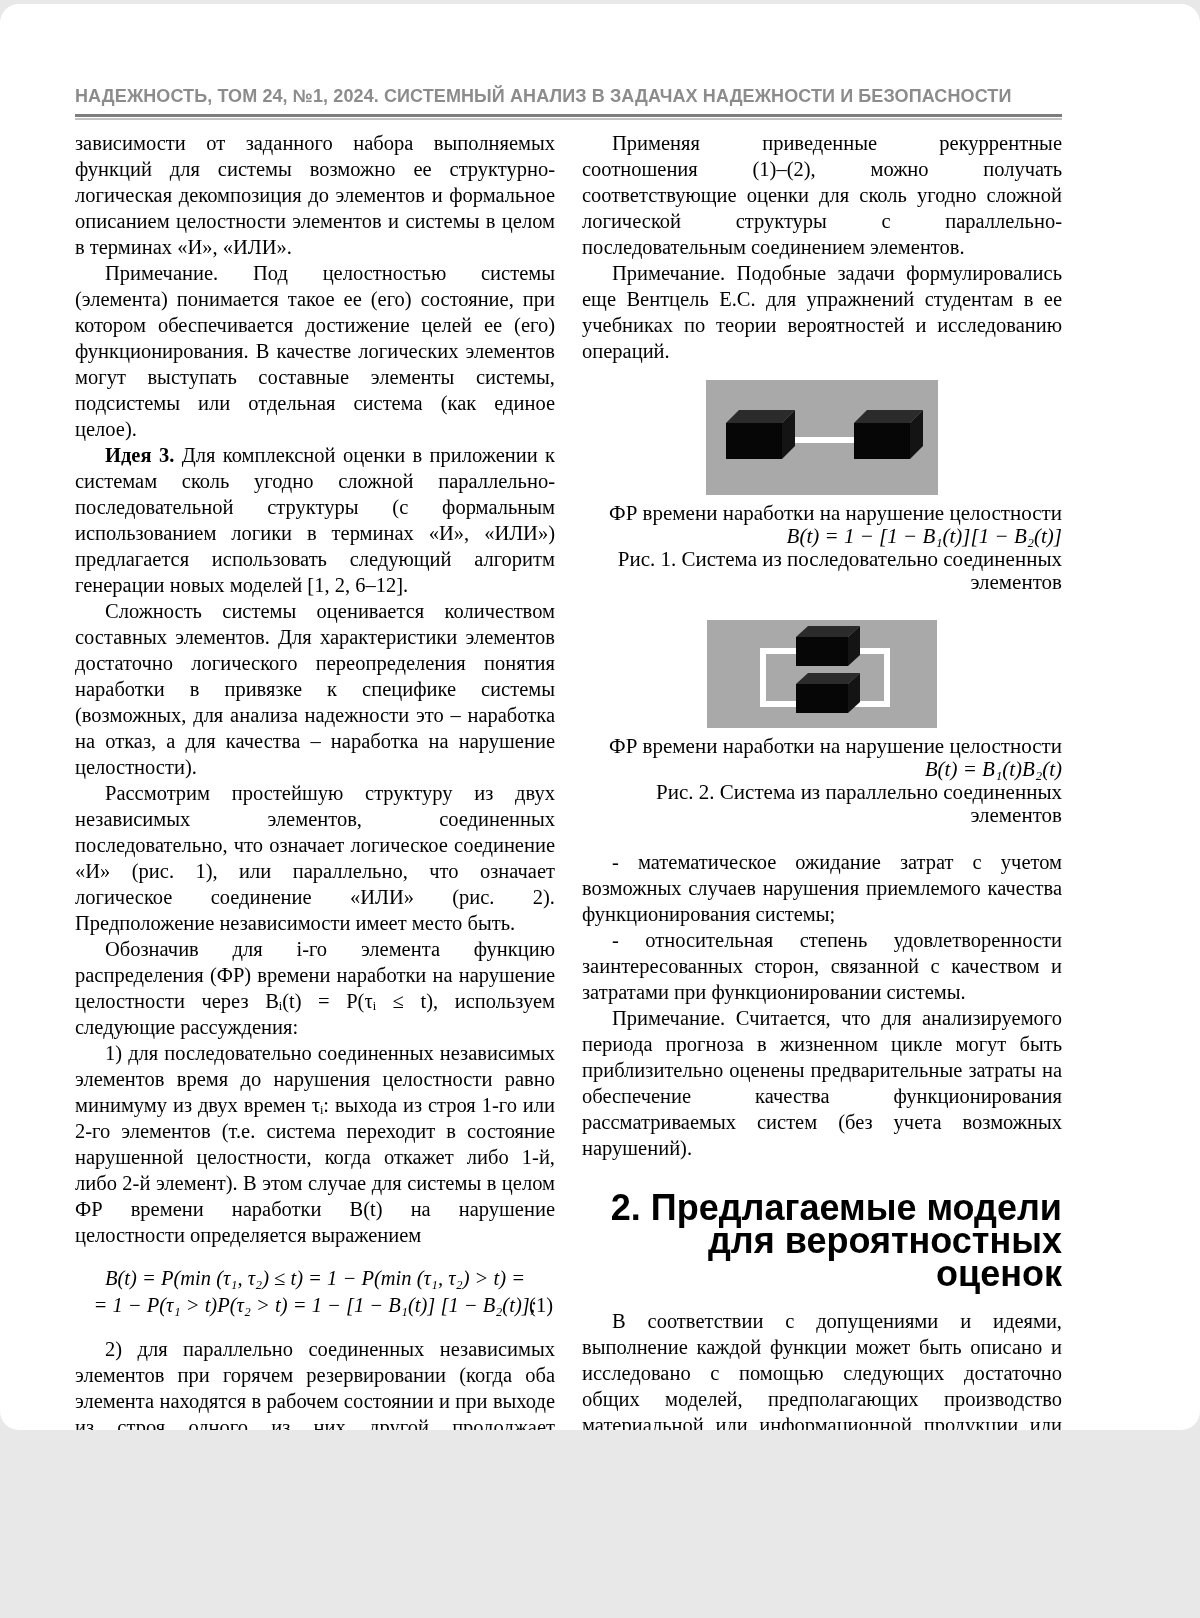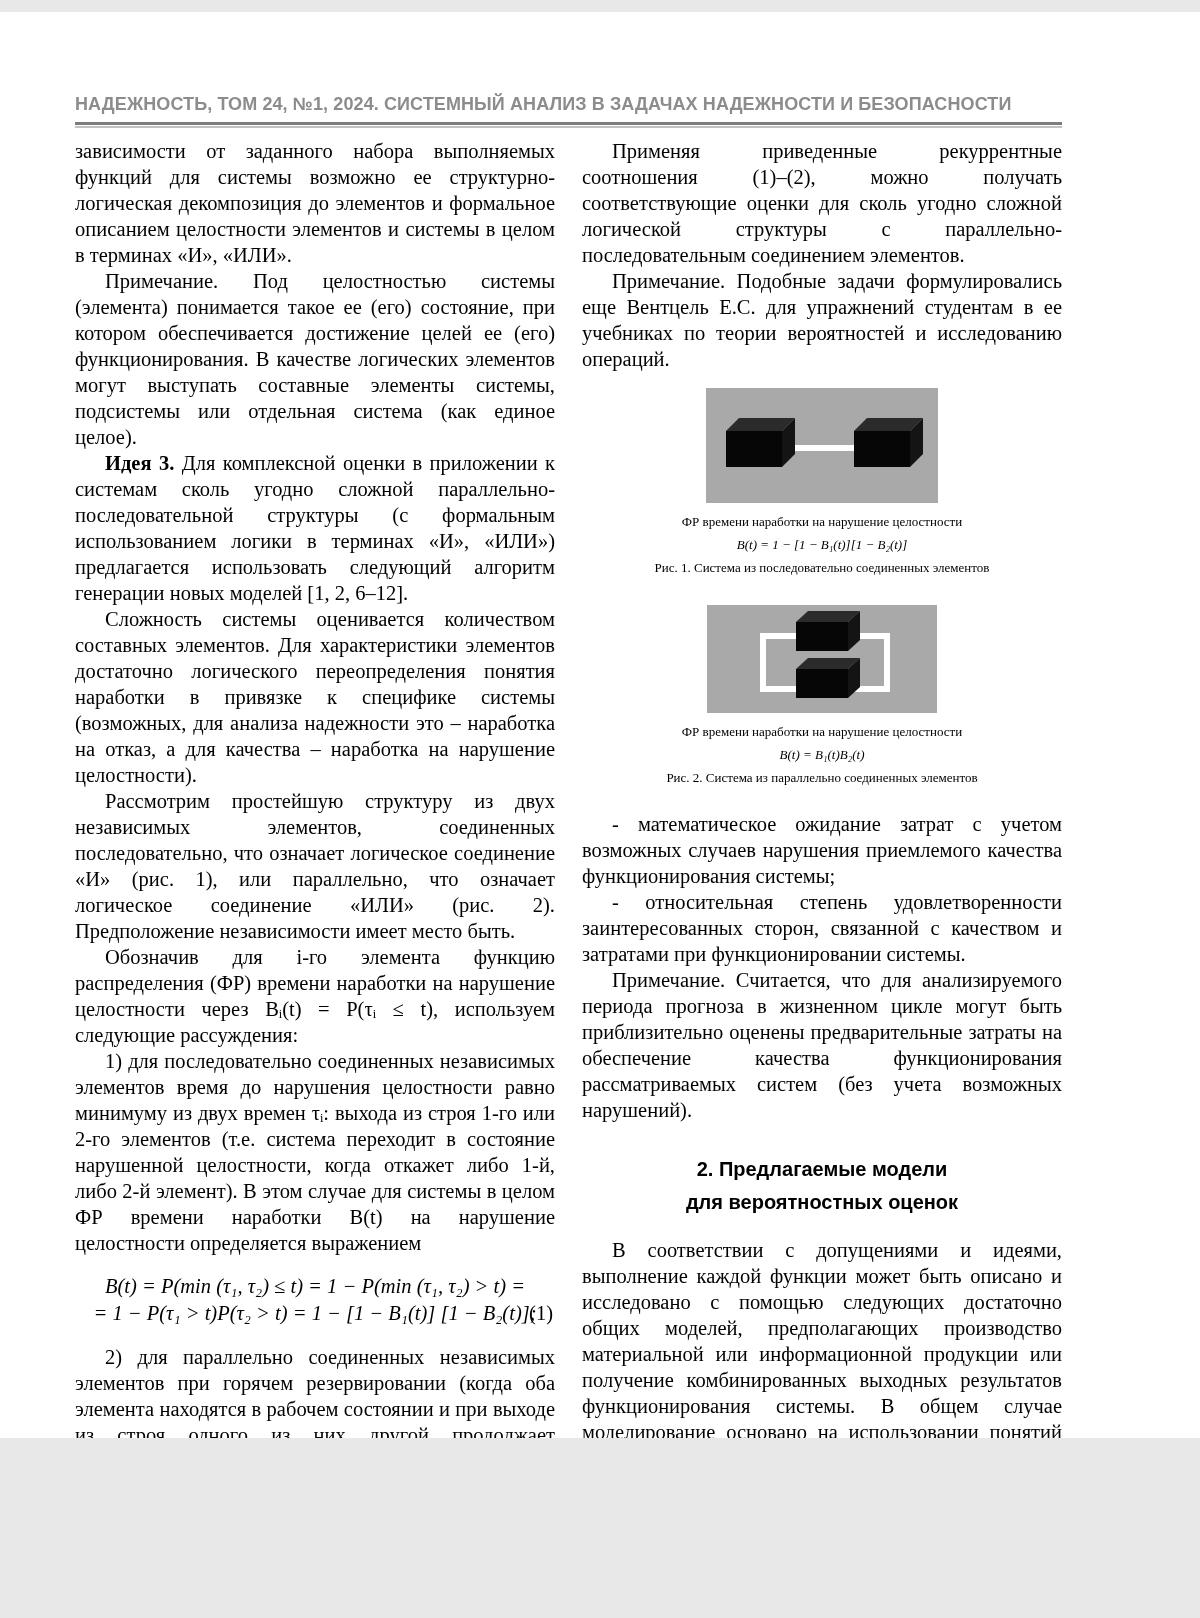--- a/index.html
+++ b/index.html
@@ -1,24 +1,25 @@
 <!DOCTYPE html>
 <html><head>
 <meta charset="utf-8">
 <style>
   html, body { margin: 0; padding: 0; background: #e8e8e8; }
   .page {
     position: relative;
     width: 1200px;
     height: 1426px;
-    margin: 12px auto;
+    margin: 4px auto;
     background: #ffffff;
     font-family: "Liberation Serif", "DejaVu Serif", serif;
     color: #000;
     overflow: hidden;
+    border-radius: 19px;
   }
   .running-head {
     position: absolute;
     left: 75px;
     top: 82px;
     width: 987px;
   }
   .running-head-title {
     font-family: "Liberation Sans", "DejaVu Sans", sans-serif;
     font-weight: bold;
@@ -62,33 +63,33 @@
     position: absolute;
     right: 2px;
     bottom: 0;
     font-style: normal;
   }
 
   .figure-block { margin: 16px 0 0 0; }
   .figure-box { display: block; margin: 0 auto; }
   .caption {
     margin-top: 7px;
-    text-align: center;
-    font-size: 13px;
+    text-align: right;
+    font-size: 21px;
     line-height: 23px;
   }
   .caption .formula { font-style: italic; }
 
   .section-heading {
     font-family: "Liberation Sans", "DejaVu Sans", sans-serif;
     font-weight: bold;
-    font-size: 20px;
+    font-size: 36px;
     line-height: 33px;
     margin: 30px 0 18px 0;
-    text-align: center;
+    text-align: right;
     text-indent: 0;
   }
 
   .spacer-sm { height: 10px; }
   .spacer-md { height: 22px; }
 
   .page-num-box {
     position: absolute;
     left: 73px;
     top: 1512px;

